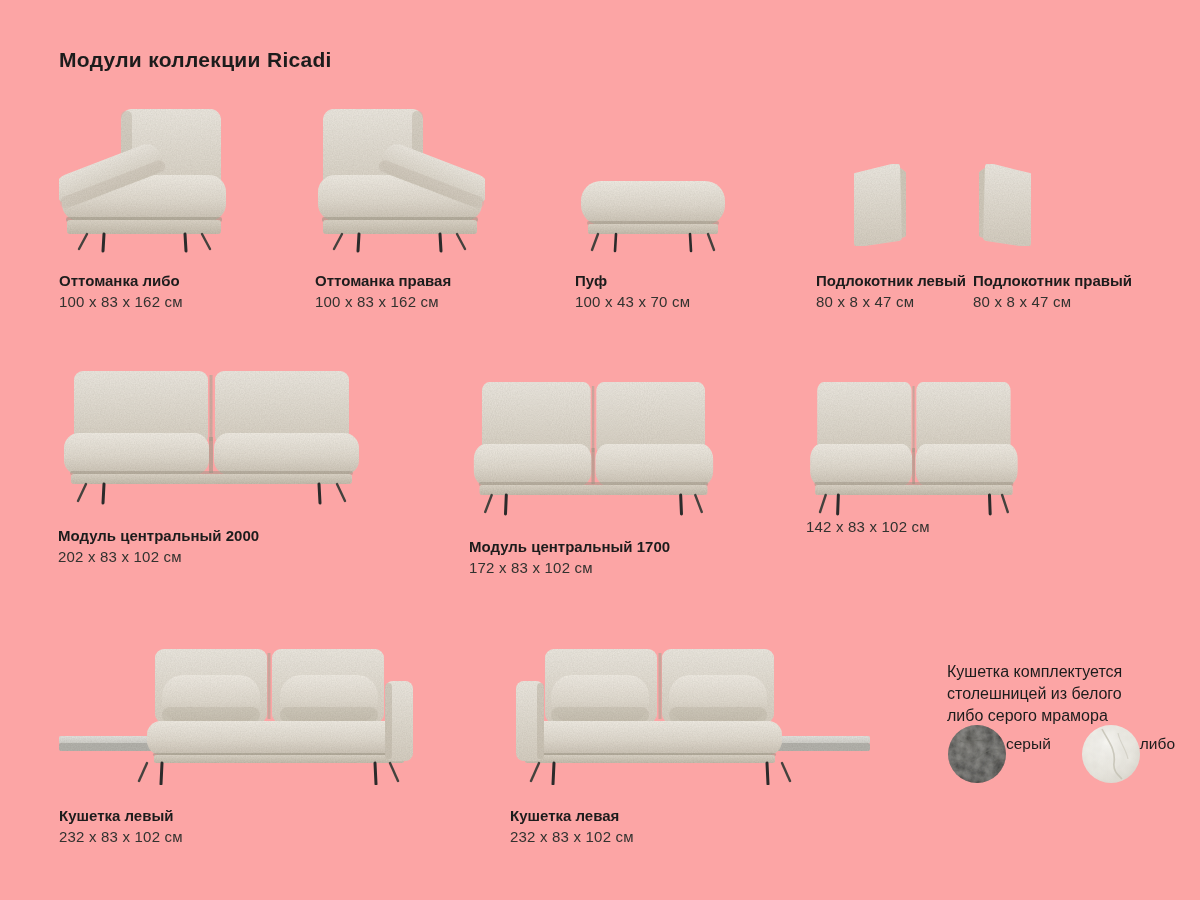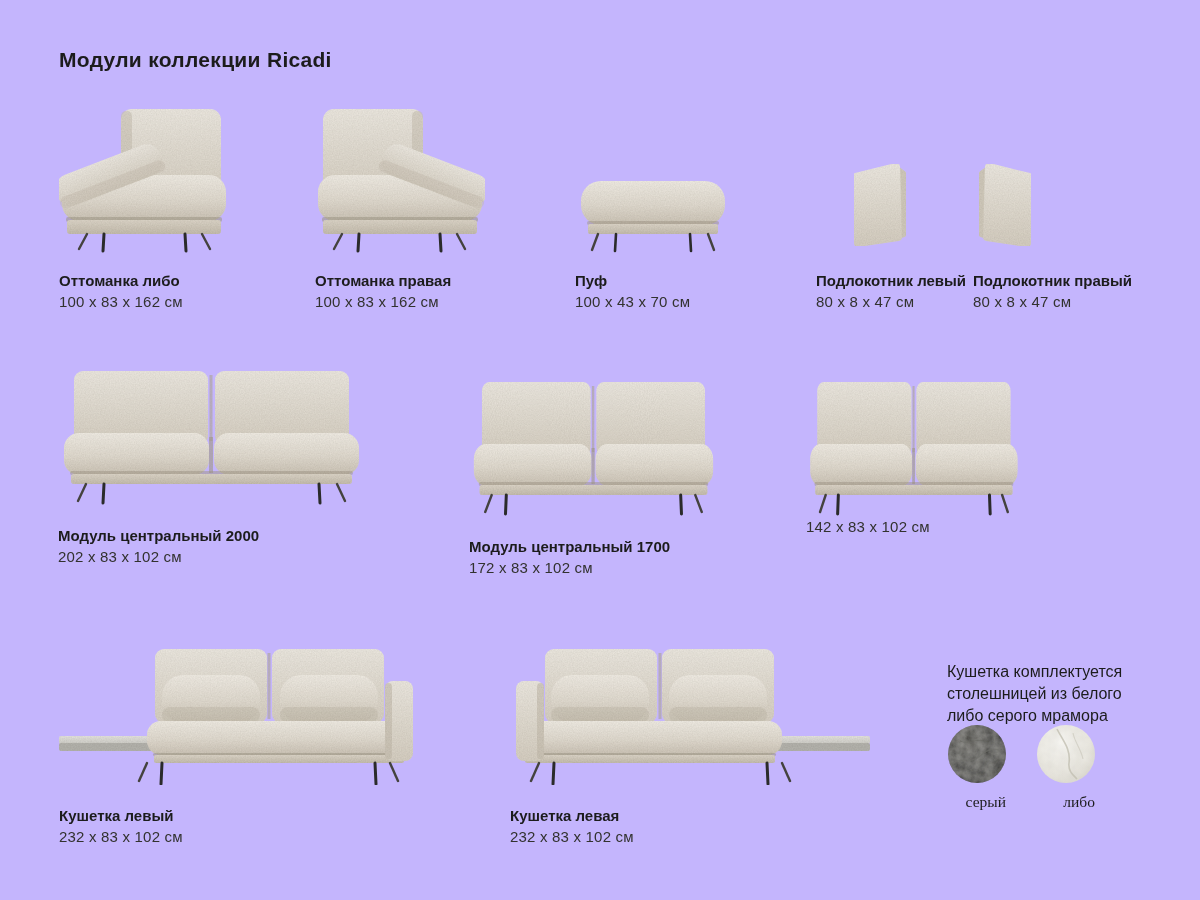--- a/index.html
+++ b/index.html
@@ -1,38 +1,38 @@
 <!DOCTYPE html>
 <html style="--text: #1c1c1c; --fabric: #e4dfd6; --fabric-shadow: #cfc8bb; --leg: #2b2b2b; --marble-grey: #2e2e2b; --marble-white: #eae8e1;"><head>
 <meta charset="utf-8">
 <style>
   html,body{margin:0;padding:0;background:#fff;}
   #canvas{
-    position:relative;width:1200px;height:900px;background:#c4b5fd;overflow:hidden;
+    position:relative;width:1200px;height:900px;background:#fca5a5;overflow:hidden;
     font-family:"Liberation Sans", sans-serif;color:var(--text,#1c1c1c);
   }
   .page-title{
     position:absolute;left:59px;top:48px;
     font-size:21px;font-weight:700;letter-spacing:.3px;color:var(--text,#1c1c1c);
   }
   .cell{position:absolute;}
   .fig{display:flex;align-items:flex-end;}
   .r1 .fig{height:158px}
   .r2 .fig{height:138px}
   .r3 .fig{height:140px}
   .pname{font-size:15px;font-weight:700;line-height:20px;color:var(--text,#1c1c1c);white-space:nowrap;}
   .r1 .pname{margin-top:18px}
   .r2 .pname,.r3 .pname{margin-top:21px}
   .pdims{font-size:15px;font-weight:400;line-height:20px;margin-top:1px;letter-spacing:.2px;color:#32322f;white-space:nowrap;}
   .note-text{
     position:absolute;left:947px;top:661px;width:182px;
     font-size:16px;font-weight:400;line-height:22px;color:var(--text,#1c1c1c);
   }
   .swatches{position:absolute;left:948px;top:725px;display:flex;gap:31px;}
-  .swatch{display:flex;flex-direction:column;align-items:flex-end;font-family:Liberation Serif, serif;}
+  .swatch{display:flex;flex-direction:row;align-items:flex-start;}
   .swatch-label{margin-top:10px;font-size:15.5px;color:var(--text,#1c1c1c);}
   svg .leg{stroke:var(--leg,#2b2b2b);fill:none;stroke-linecap:round;}
   svg .legb{stroke:#44423e;fill:none;stroke-linecap:round;}
 </style>
 </head>
 <body>
 
 <div id="canvas">
 
   <svg width="0" height="0" style="position:absolute" aria-hidden="true">

